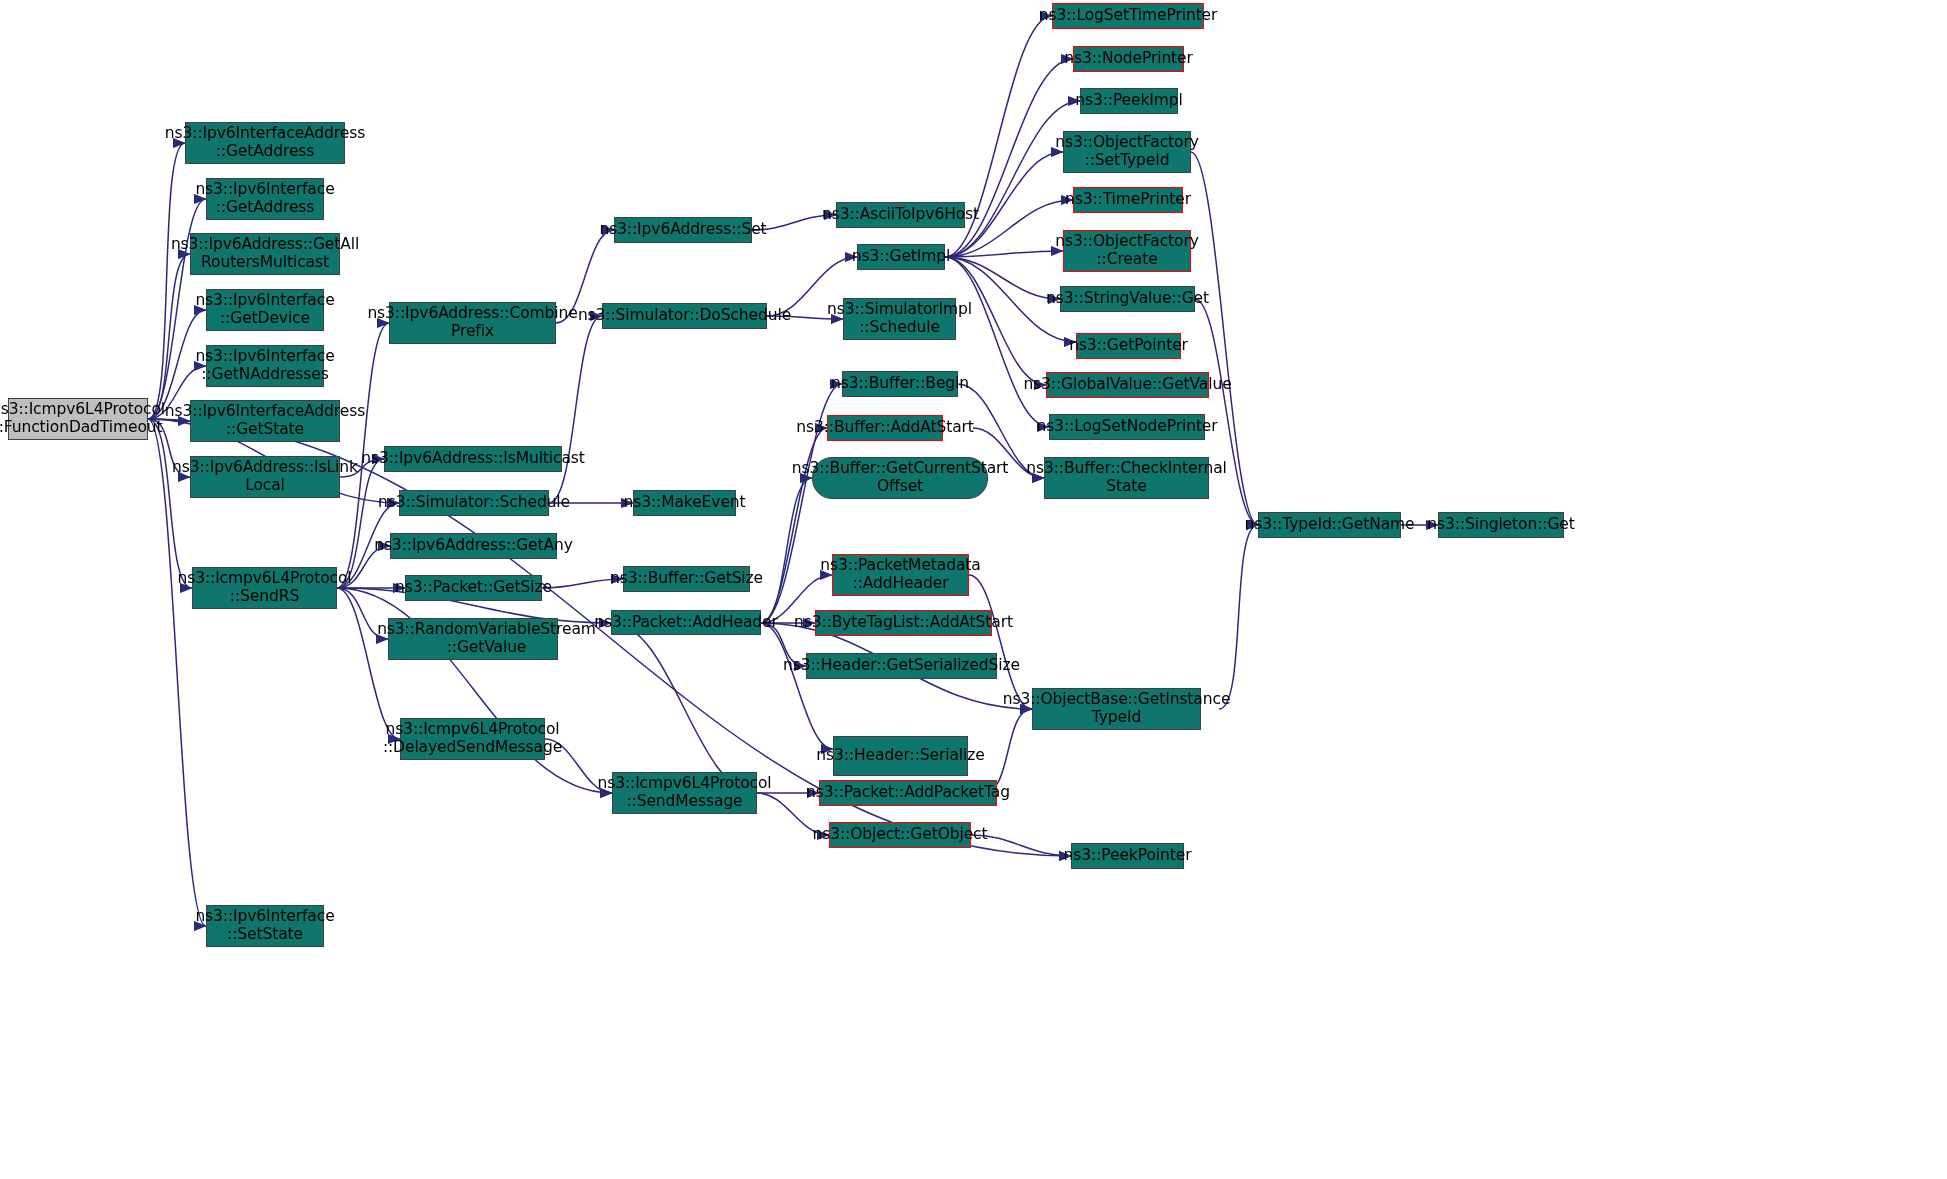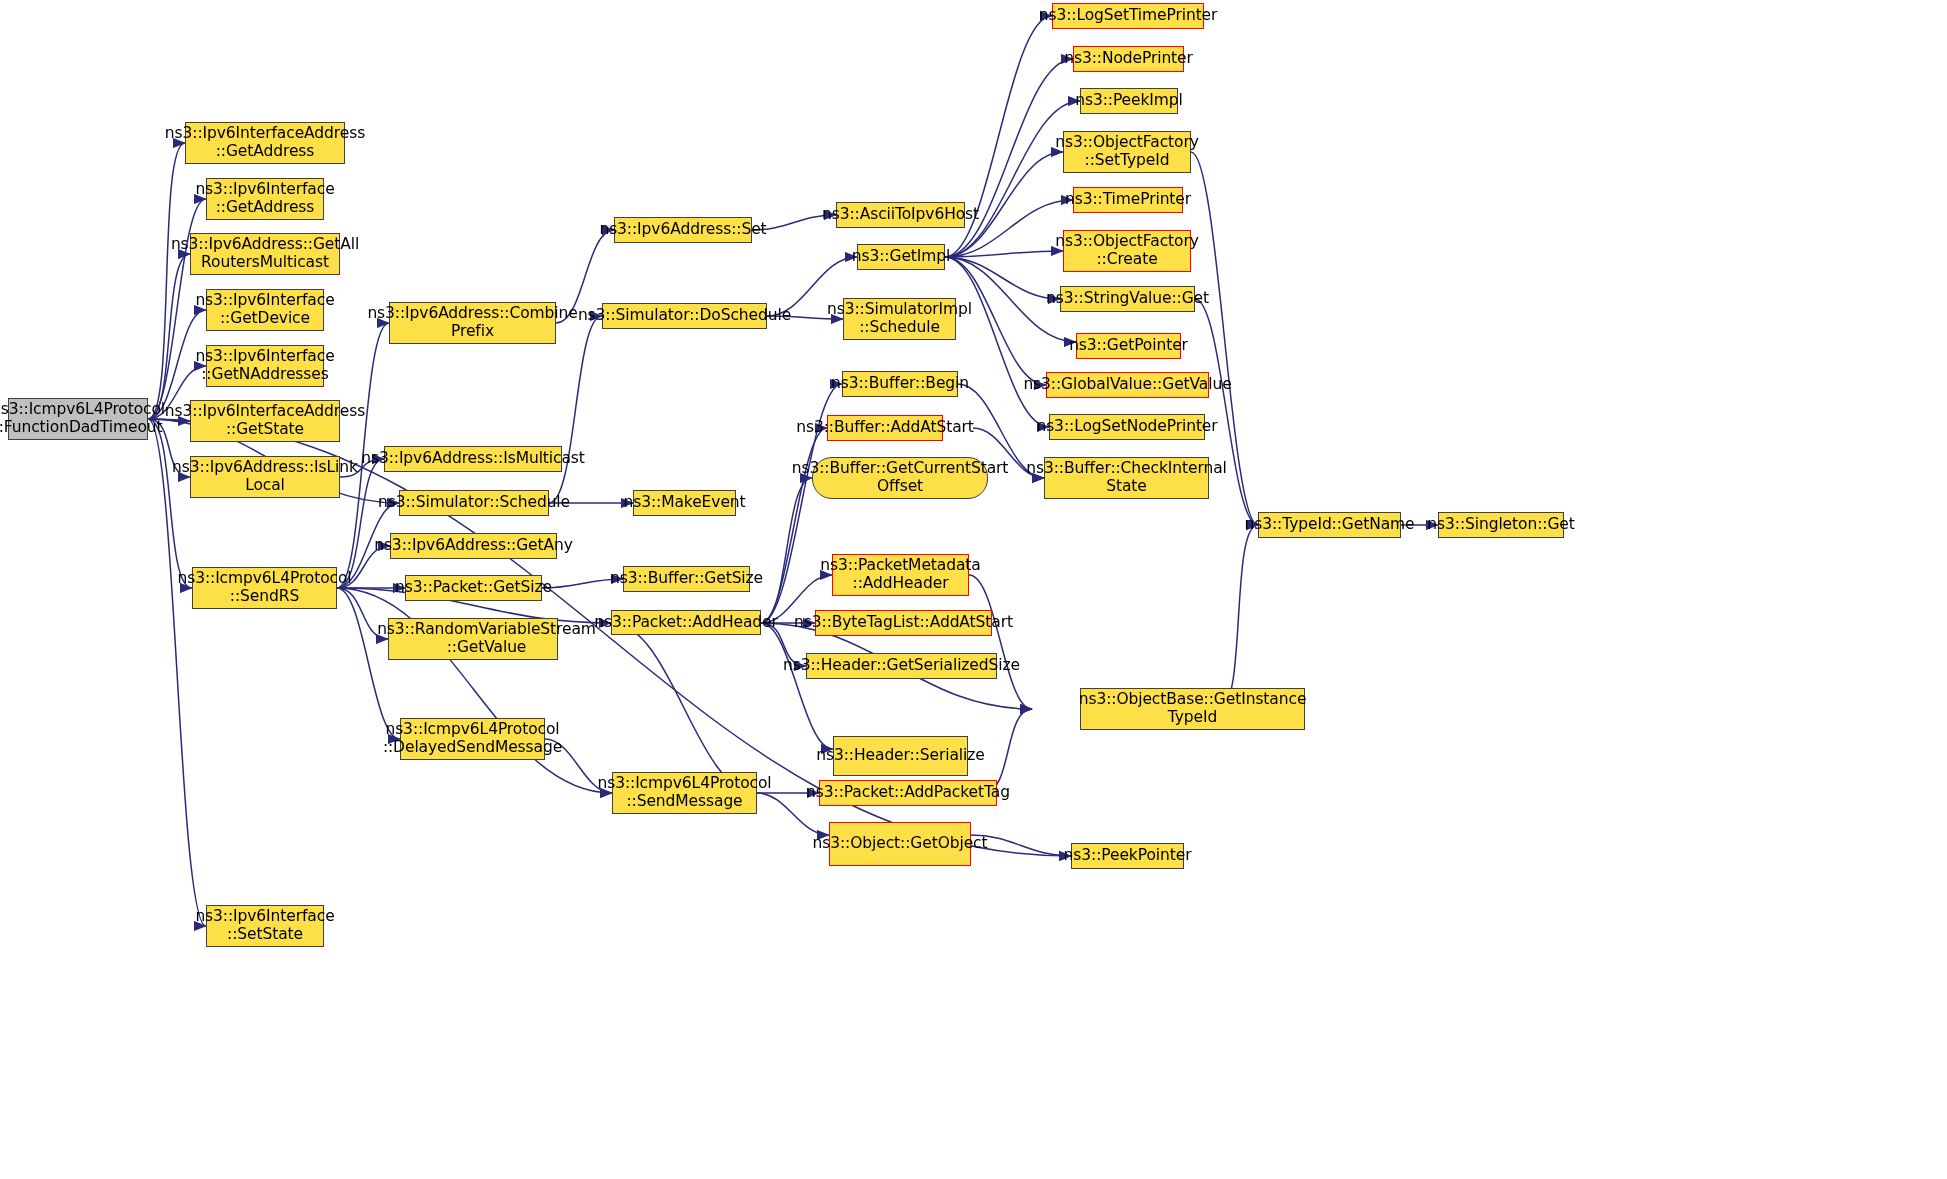--- a/index.html
+++ b/index.html
@@ -15,21 +15,21 @@
     position:absolute;left:0;top:0;width:1947px;height:1179px;
     pointer-events:none;
   }
   .node{
     position:absolute;
     box-sizing:border-box;
     display:flex;
     align-items:center;
     justify-content:center;
     text-align:center;
-    background:#fde047;
+    background:#0f766e;
     border:1.4px solid #404040;
     color:#000000;
     font-size:15.5px;
     line-height:1.16;
     letter-spacing:-0.1px;
     white-space:pre-line;
     padding:0 4px;
   }
   .node.red{ border-color:#ff0000; }
   .node.root{ background:#bfbfbf; border-color:#404040; }
@@ -151,34 +151,34 @@
       <div class="node" style="left: 842px; top: 371px; width: 116px; height: 26px;"><span>ns3::Buffer::Begin</span></div>
       <div class="node red" style="left: 827px; top: 415px; width: 116px; height: 26px;"><span>ns3::Buffer::AddAtStart</span></div>
       <div class="node" style="left: 812px; top: 457px; width: 176px; height: 42px; border-radius: 20px;"><span>ns3::Buffer::GetCurrentStart
 Offset</span></div>
       <div class="node red" style="left: 832px; top: 554px; width: 137px; height: 42px;"><span>ns3::PacketMetadata
 ::AddHeader</span></div>
       <div class="node red" style="left: 815px; top: 610px; width: 177px; height: 26px; text-align: center;"><span>ns3::ByteTagList::AddAtStart</span></div>
       <div class="node" style="left: 806px; top: 653px; width: 191px; height: 26px;"><span>ns3::Header::GetSerializedSize</span></div>
       <div class="node" style="left: 833px; top: 736px; width: 135px; height: 40px;"><span>ns3::Header::Serialize</span></div>
       <div class="node red" style="left: 819px; top: 780px; width: 178px; height: 26px;"><span>ns3::Packet::AddPacketTag</span></div>
-      <div class="node red" style="left: 829px; top: 822px; width: 142px; height: 44px;"><span>ns3::Object::GetObject</span></div>
+      <div class="node red" style="left: 829px; top: 822px; width: 142px; height: 26px;"><span>ns3::Object::GetObject</span></div>
       <div class="node red" style="left: 1052px; top: 3px; width: 152px; height: 26px;"><span>ns3::LogSetTimePrinter</span></div>
       <div class="node red" style="left: 1073px; top: 46px; width: 111px; height: 26px;"><span>ns3::NodePrinter</span></div>
       <div class="node" style="left: 1080px; top: 88px; width: 98px; height: 26px;"><span>ns3::PeekImpl</span></div>
       <div class="node" style="left: 1063px; top: 131px; width: 128px; height: 42px;"><span>ns3::ObjectFactory
 ::SetTypeId</span></div>
       <div class="node red" style="left: 1073px; top: 187px; width: 110px; height: 26px;"><span>ns3::TimePrinter</span></div>
       <div class="node red" style="left: 1063px; top: 230px; width: 128px; height: 42px;"><span>ns3::ObjectFactory
 ::Create</span></div>
       <div class="node" style="left: 1060px; top: 286px; width: 135px; height: 26px;"><span>ns3::StringValue::Get</span></div>
       <div class="node red" style="left: 1076px; top: 333px; width: 105px; height: 26px;"><span>ns3::GetPointer</span></div>
       <div class="node red" style="left: 1046px; top: 372px; width: 163px; height: 26px;"><span>ns3::GlobalValue::GetValue</span></div>
       <div class="node" style="left: 1049px; top: 414px; width: 156px; height: 26px;"><span>ns3::LogSetNodePrinter</span></div>
       <div class="node" style="left: 1044px; top: 457px; width: 165px; height: 42px;"><span>ns3::Buffer::CheckInternal
 State</span></div>
       <div class="node" style="left: 1258px; top: 512px; width: 143px; height: 26px;"><span>ns3::TypeId::GetName</span></div>
       <div class="node" style="left: 1438px; top: 512px; width: 126px; height: 26px;"><span>ns3::Singleton::Get</span></div>
-      <div class="node" style="left: 1032px; top: 688px; width: 225px; height: 42px; margin-left: 48px;"><span>ns3::ObjectBase::GetInstance
+      <div class="node" style="left: 1032px; top: 688px; width: 169px; height: 42px;"><span>ns3::ObjectBase::GetInstance
 TypeId</span></div>
       <div class="node" style="left: 1071px; top: 843px; width: 113px; height: 26px;"><span>ns3::PeekPointer</span></div>
     </div>
 </div>
 
 </body></html>

